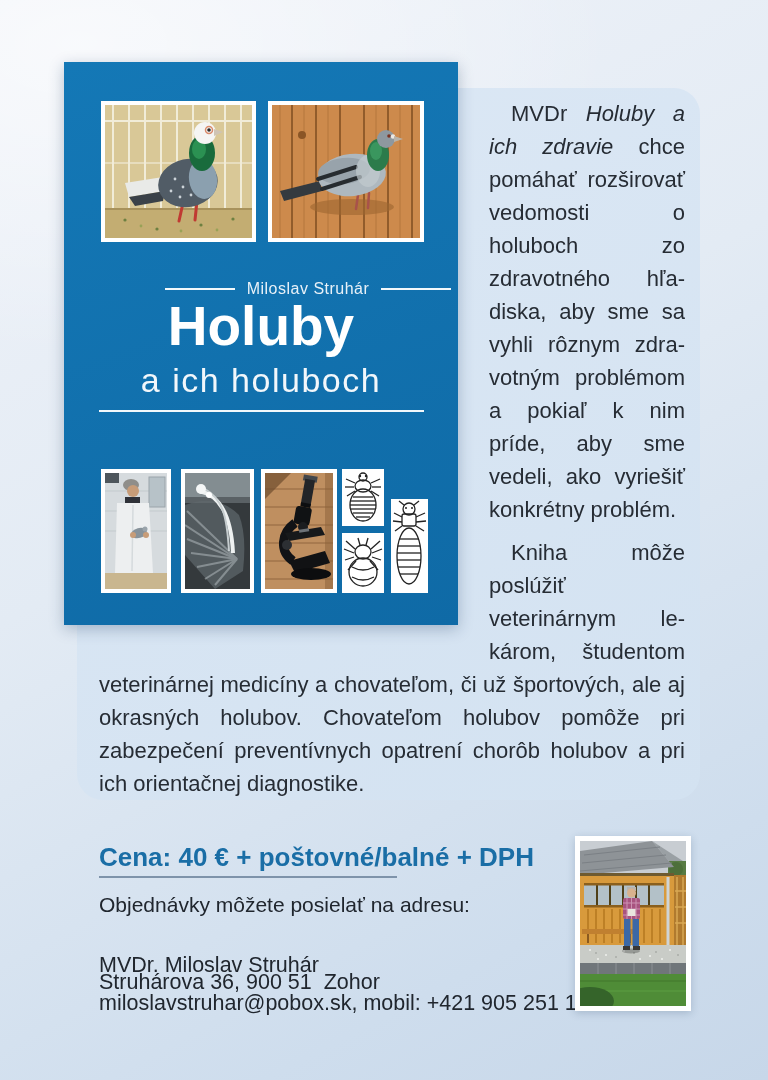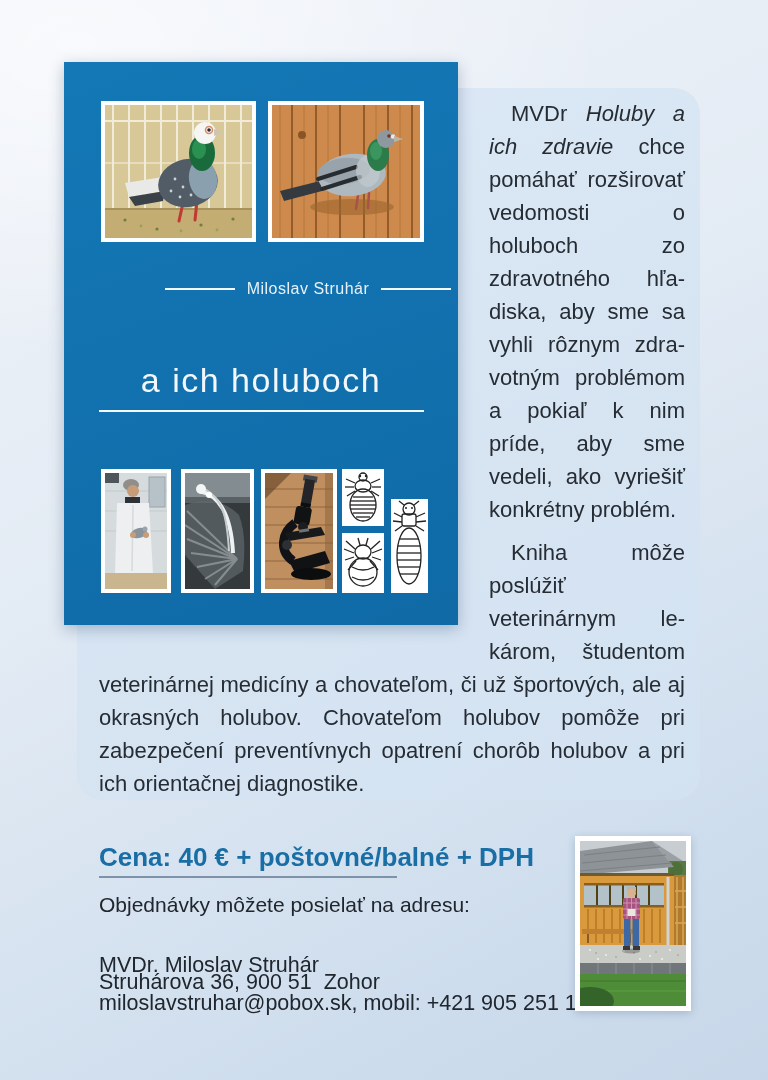--- a/index.html
+++ b/index.html
@@ -149,20 +149,21 @@
         <circle cx="121" cy="31.5" r="2.2" fill="#ece8e2"></circle>
         <polygon points="122,31 131,34 122,37" fill="#b9b3a9"></polygon>
       </svg>
     </div>
 
     <div class="author-row">
       <span class="aline"></span>
       <span class="aname">Miloslav Struhár</span>
       <span class="aline"></span>
     </div>
+    <div class="title">Holuby</div>
     <div class="subtitle">a ich holuboch</div>
     <div class="cover-rule"></div>
 
     <div class="photo" style="left:37px;top:407px;width:62px;height:116px;">
       <svg width="62" height="116" viewBox="0 0 62 116">
         <rect width="62" height="116" fill="#d6dbde"></rect>
         <g stroke="#c3cacd" stroke-width="1">
             <line x1="0" y1="18" x2="62" y2="18"></line>
             <line x1="0" y1="38" x2="62" y2="38"></line>
             <line x1="0" y1="58" x2="62" y2="58"></line>

